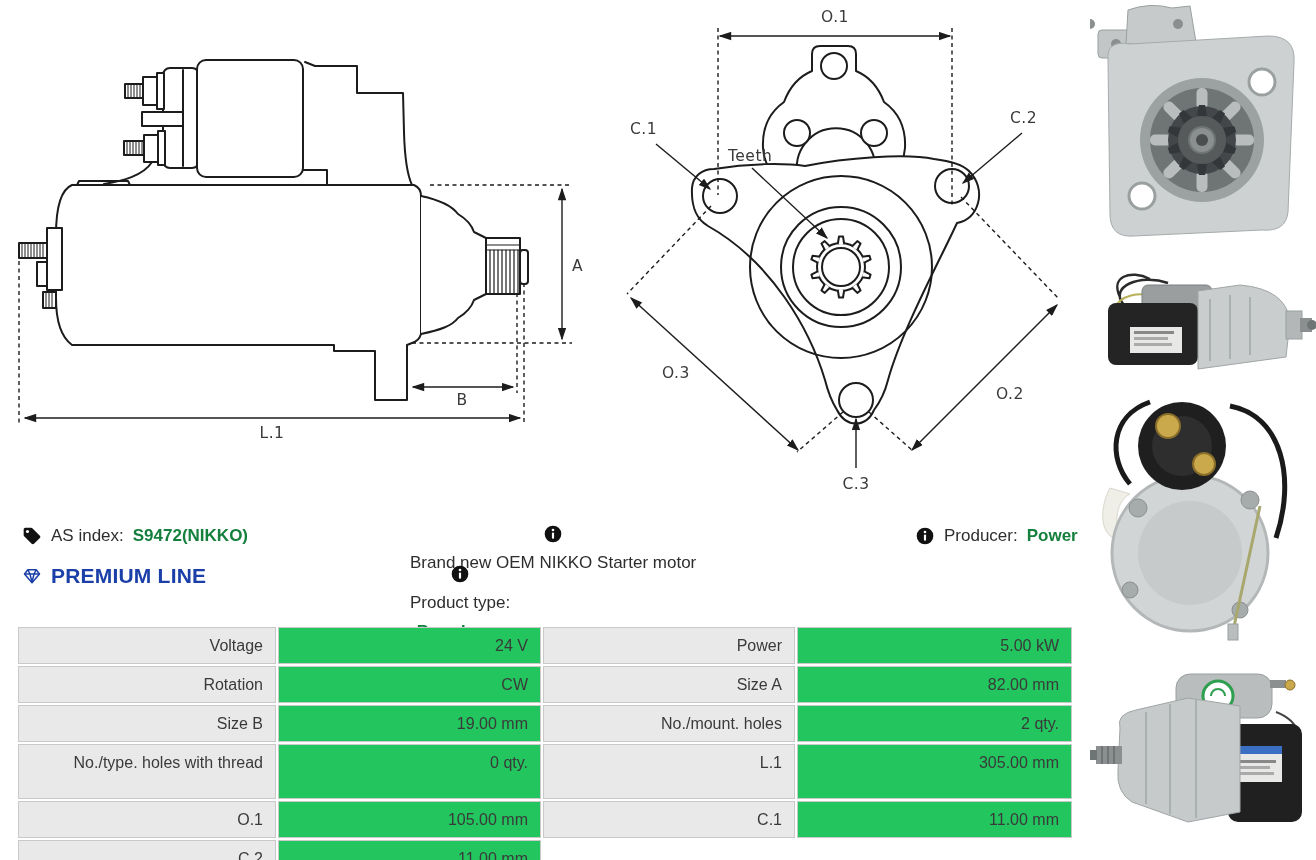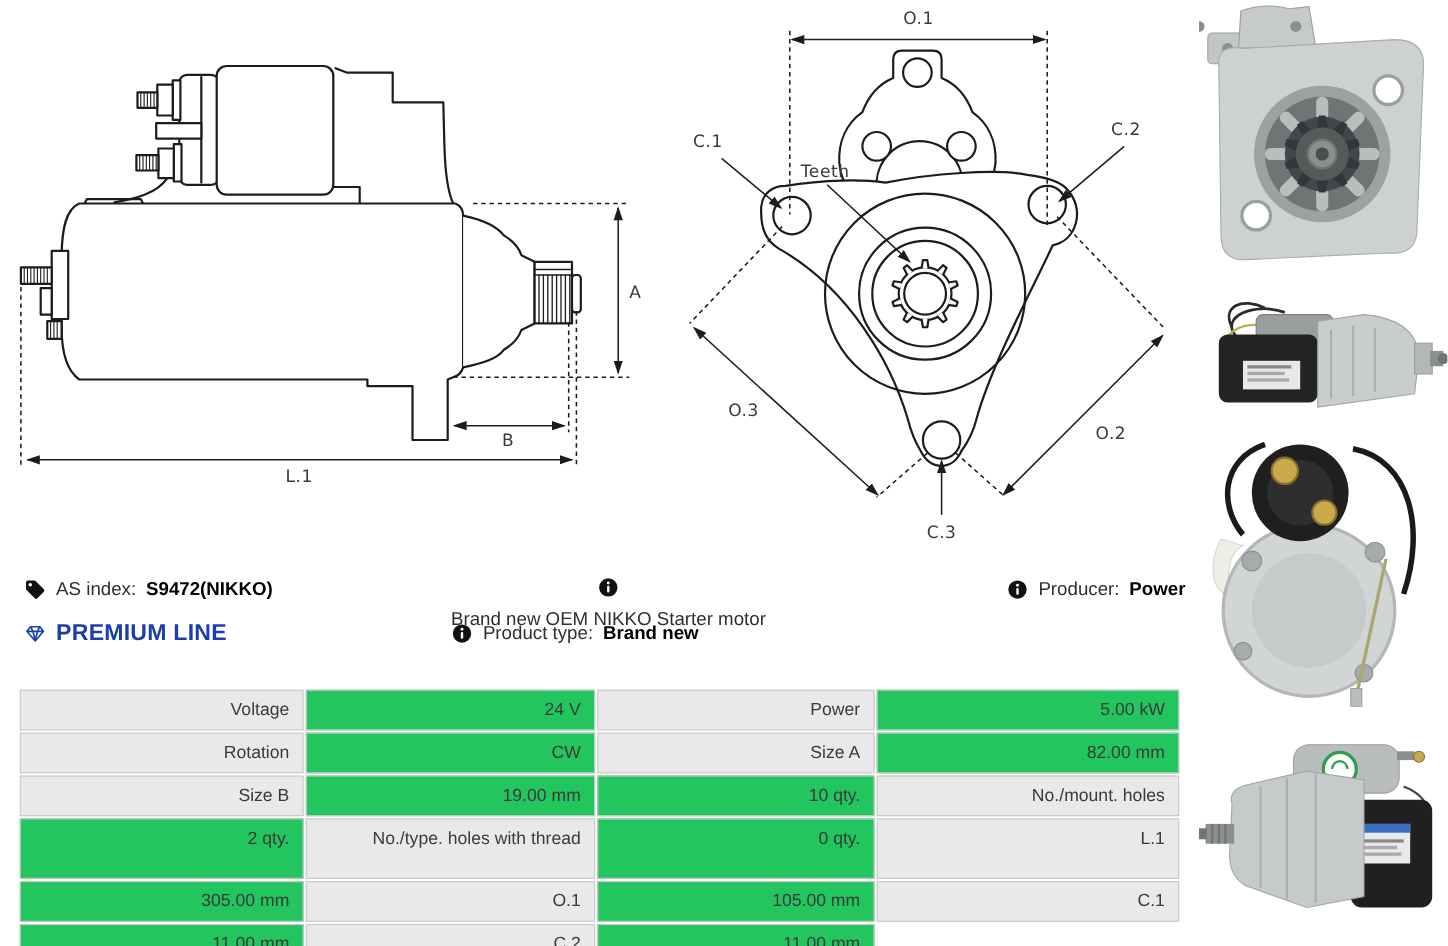--- a/index.html
+++ b/index.html
@@ -10,21 +10,21 @@
   .abs{position:absolute;}
   
   #drawing-side{left:0;top:0;width:600px;height:470px;}
   #drawing-front{left:600px;top:0;width:480px;height:500px;}
   .diag-label{font-family:"DejaVu Sans",sans-serif;font-size:15.5px;fill:#3a3a3a;letter-spacing:.5px;}
   
   #photo-col{left:1090px;top:0;width:226px;height:860px;display:flex;flex-direction:column;}
   #photo-col figure{margin:0;padding:0;}
   
   .info-row{position:absolute;display:flex;align-items:center;gap:9px;height:24px;font-size:17px;white-space:nowrap;margin-top:16px;}
-  .info-row b{color:#000000;}
+  .info-row b{color:#15803d;}
   .premium{color:#1b3fa8;font-weight:bold;font-size:21px;letter-spacing:.2px;}
   .ic{width:20px;height:20px;flex:0 0 auto;}
   
   #spec-table{
     left:18px;top:627px;width:1056px;
     display:grid;
     grid-template-columns:258px 263px 252px 275px;
     grid-template-rows:37px 37px 37px 55px 37px 37px;
     gap:2px;
   }
@@ -353,21 +353,21 @@
 
 <div class="info-row" style="left:410px;top:508px;flex-direction:column;">
   <svg class="ic" viewBox="0 0 24 24">
     <circle cx="12" cy="12" r="10" fill="#111"></circle>
       <circle cx="12" cy="7.2" r="1.6" fill="#fff"></circle>
       <rect x="10.7" y="10.2" width="2.6" height="7.4" rx="1.2" fill="#fff"></rect>
   </svg>
   <span>Brand new OEM NIKKO Starter motor</span>
 </div>
 
-<div class="info-row" style="left:410px;top:548px;">
+<div class="info-row" style="left:410px;top:548px;flex-direction:column;">
   <svg class="ic" viewBox="0 0 24 24">
     <circle cx="12" cy="12" r="10" fill="#111"></circle>
       <circle cx="12" cy="7.2" r="1.6" fill="#fff"></circle>
       <rect x="10.7" y="10.2" width="2.6" height="7.4" rx="1.2" fill="#fff"></rect>
   </svg>
   <span>Product type:</span>
   <b>Brand new</b>
 </div>
 
 <div class="info-row" style="left:915px;top:508px;">
@@ -386,21 +386,20 @@
   <div class="cell lab">Power</div>
   <div class="cell val">5.00 kW</div>
 
   <div class="cell lab">Rotation</div>
   <div class="cell val">CW</div>
   <div class="cell lab">Size A</div>
   <div class="cell val">82.00 mm</div>
 
   <div class="cell lab">Size B</div>
   <div class="cell val">19.00 mm</div>
-  <div class="cell val">10 qty.</div>
 
   <div class="cell lab">No./mount. holes</div>
   <div class="cell val">2 qty.</div>
   <div class="cell lab">No./type. holes with thread</div>
   <div class="cell val">0 qty.</div>
 
   <div class="cell lab">L.1</div>
   <div class="cell val">305.00 mm</div>
   <div class="cell lab">O.1</div>
   <div class="cell val">105.00 mm</div>

